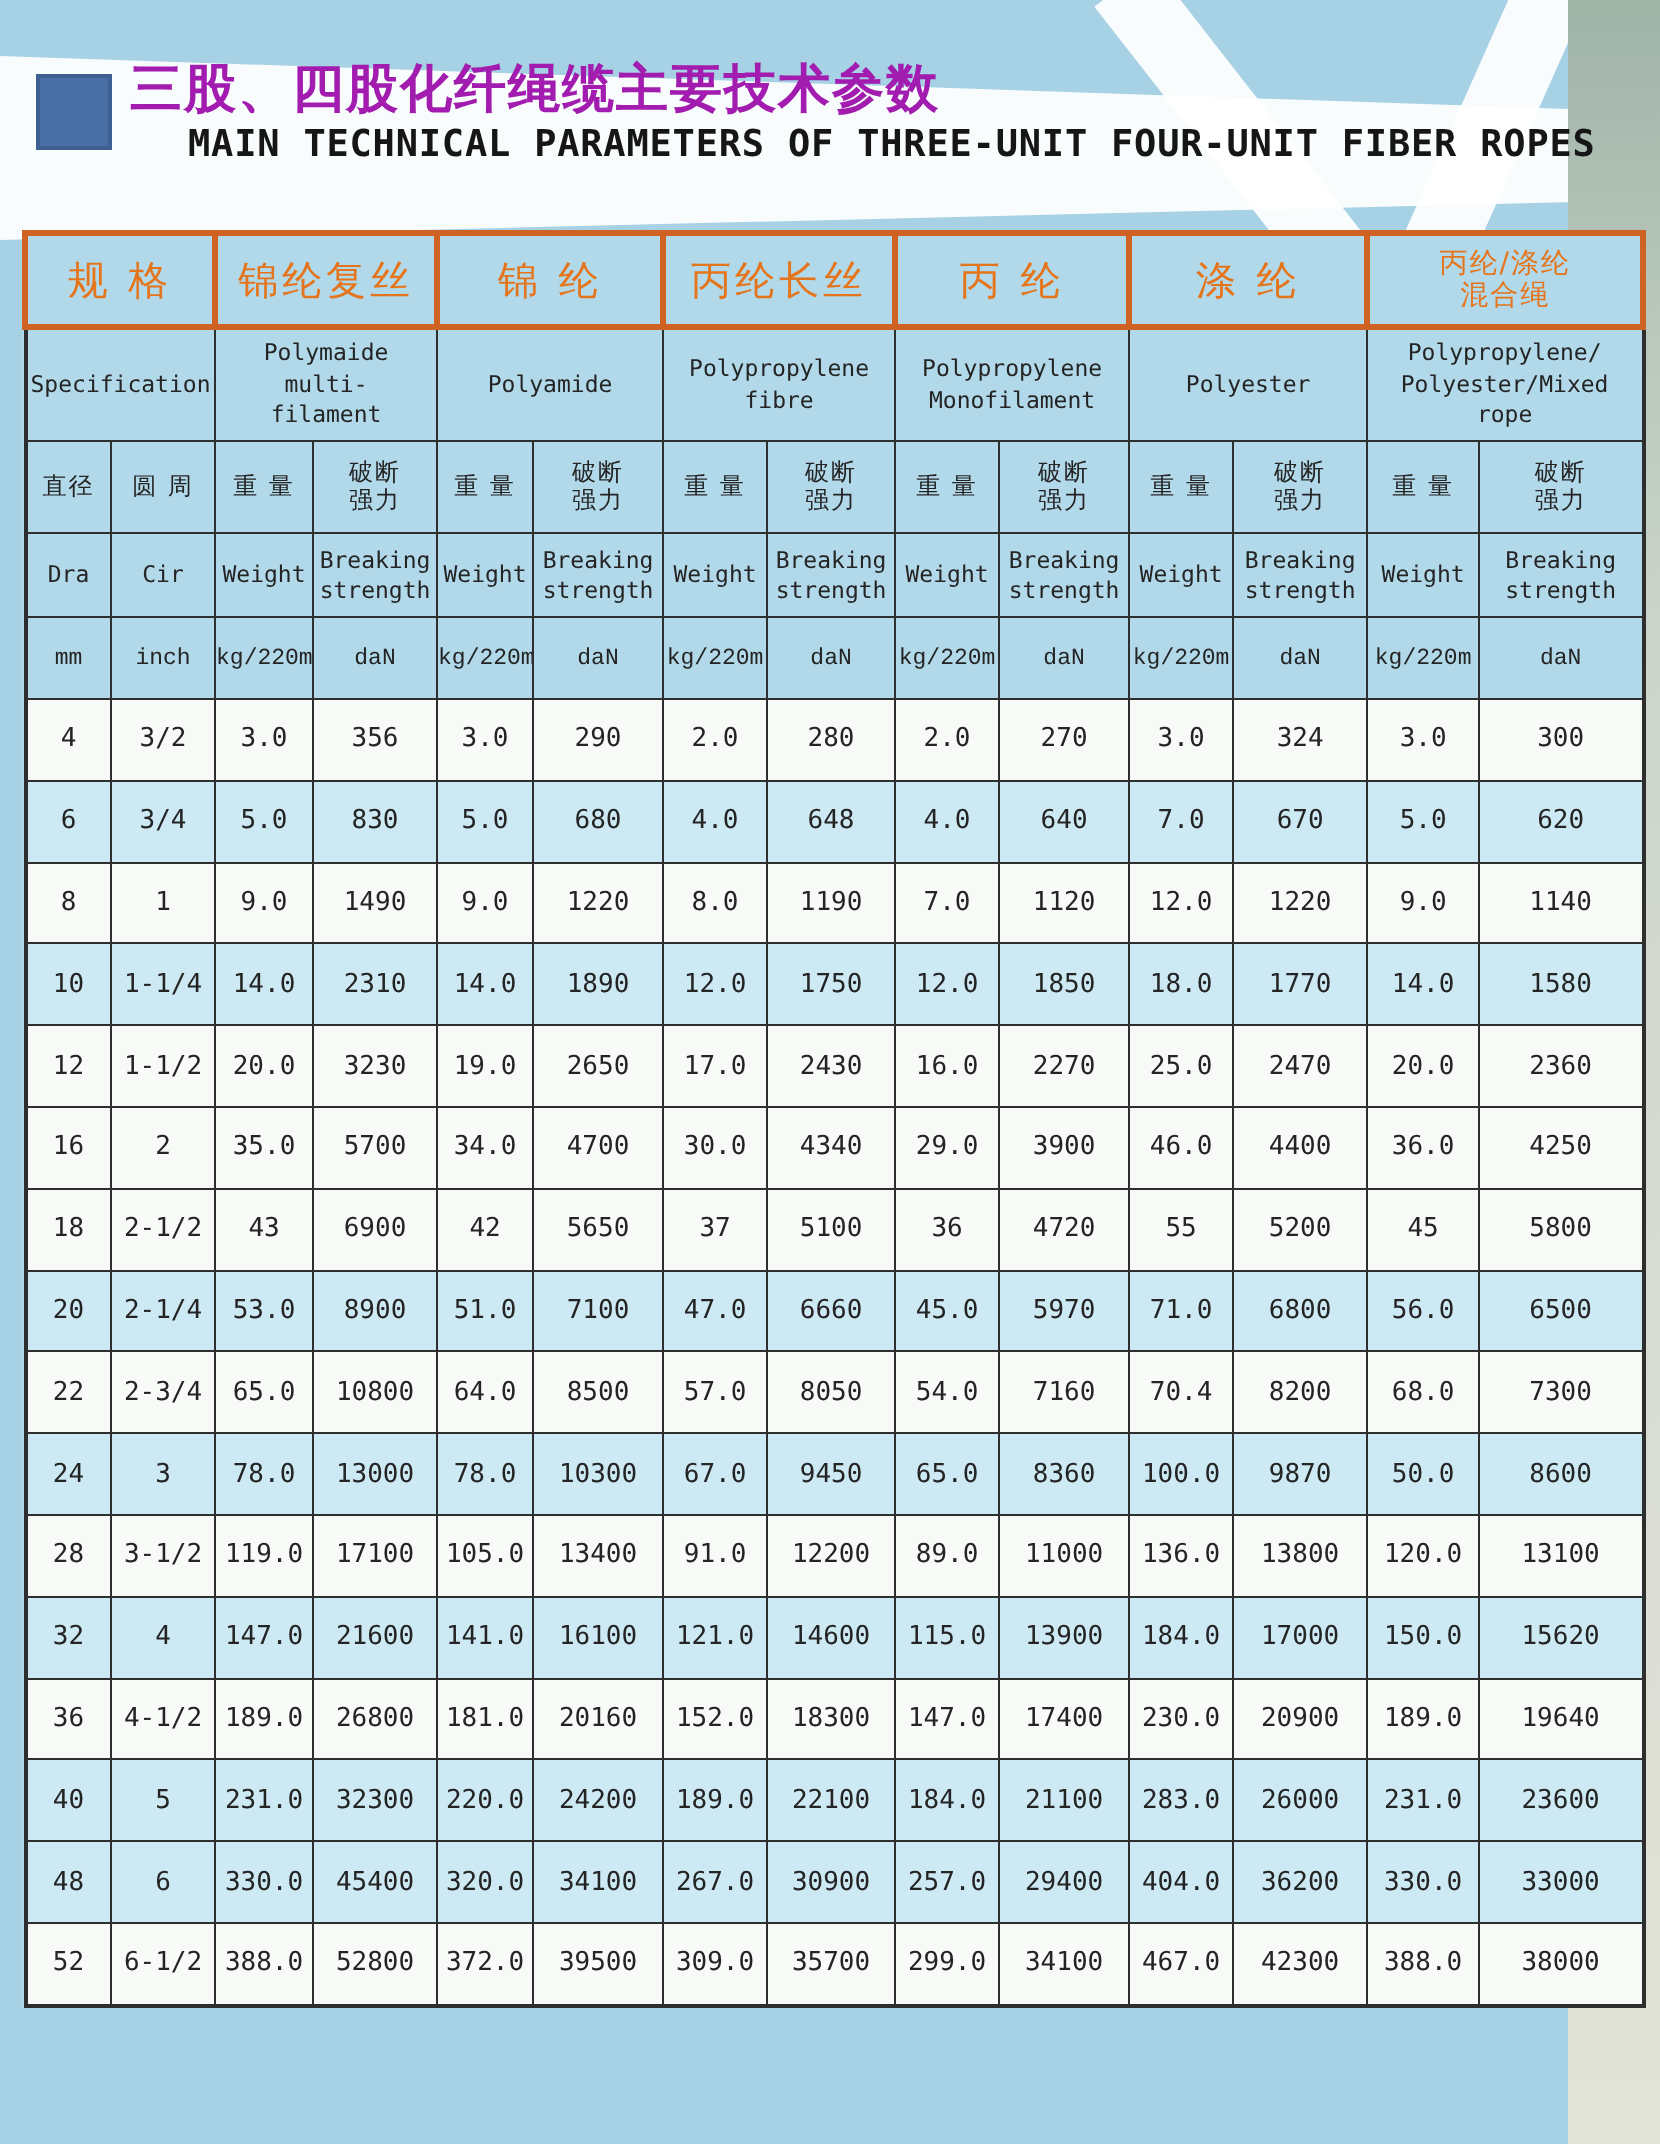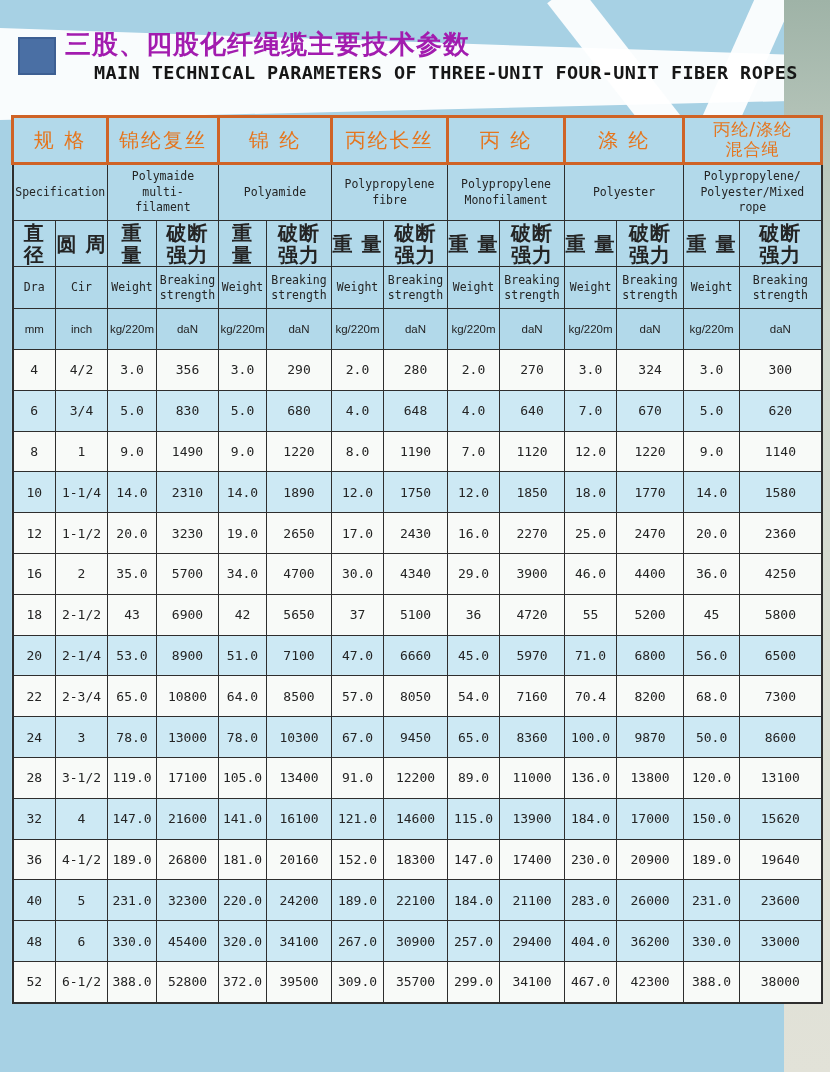--- a/index.html
+++ b/index.html
@@ -27,25 +27,25 @@
   .title-en{position:absolute;left:64px;top:62px;font-size:18.5px;font-weight:bold;color:#161616;letter-spacing:.4px;font-family:"DejaVu Sans Mono",monospace;white-space:nowrap;padding-left:30px;}
   
   .table-wrap{position:absolute;left:11px;top:115px;z-index:4;}
   table{border-collapse:collapse;table-layout:fixed;width:809px;border:2px solid #2e2e2e;background:#b2d9ea;}
   th,td{border:1px solid #2e2e2e;text-align:center;vertical-align:middle;padding:0;overflow:hidden;white-space:pre-line;color:#242424;}
   thead th{background:#b2d9ea;font-weight:normal;}
   tr.r1 th{
     border:3px solid #cf6326;
     color:#e5751d;font-size:20px;font-weight:normal;line-height:1.15;height:44px;letter-spacing:2px;
   }
-  tr.r1 th:last-child{font-size:17px;letter-spacing:1px;}
+  tr.r1 th:last-child{font-size:14px;letter-spacing:1px;}
   tr.r2 th{height:55px;font-size:11.5px;font-family:"DejaVu Sans Mono",monospace;line-height:1.35;}
-  tr.r3 th{height:45px;font-size:20px;font-weight:bold;line-height:1.1;letter-spacing:1px;}
+  tr.r3 th{height:45px;font-size:12px;font-weight:normal;line-height:1.1;letter-spacing:1px;}
   tr.r4 th{height:41px;font-size:11.5px;font-family:"DejaVu Sans Mono",monospace;line-height:1.25;}
-  tr.r5 th{height:40px;font-size:11.5px;font-family:Liberation Sans, sans-serif;}
+  tr.r5 th{height:40px;font-size:11.5px;font-family:Liberation Mono, monospace;}
   tbody td{
     height:39.8px;font-size:13px;font-family:"DejaVu Sans Mono",monospace;background:#f8faf8;
   }
   tbody tr.shade td{background:#cde9f4;}
 </style>
 </head>
 <body>
 
 <div class="bg-stripe band-title"></div>
 <div class="bg-stripe v-arm-left"></div>
@@ -158,21 +158,21 @@
           <th>daN</th>
           <th>kg/220m</th>
           <th>daN</th>
           <th>kg/220m</th>
           <th>daN</th>
         </tr>
       </thead>
     <tbody>
         <tr>
           <td>4</td>
-          <td>4/2</td>
+          <td>3/2</td>
           <td>3.0</td>
           <td>356</td>
           <td>3.0</td>
           <td>290</td>
           <td>2.0</td>
           <td>280</td>
           <td>2.0</td>
           <td>270</td>
           <td>3.0</td>
           <td>324</td>

